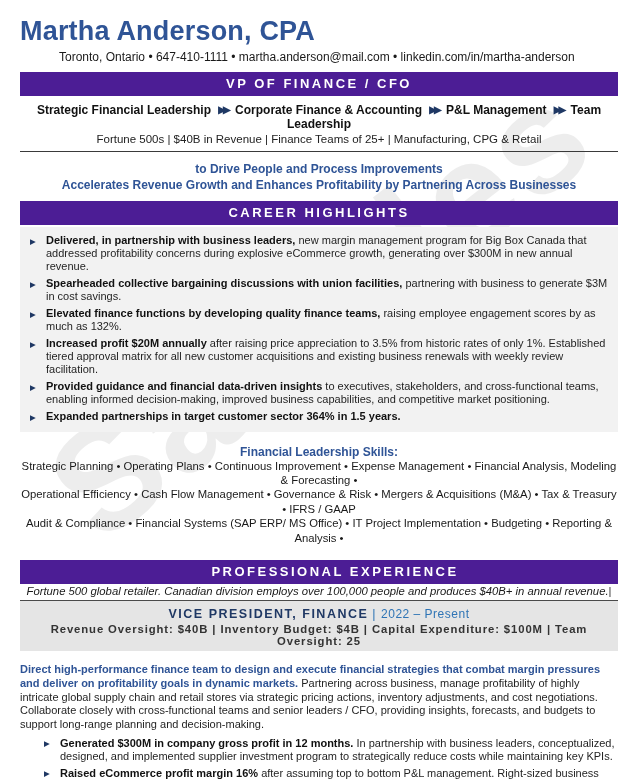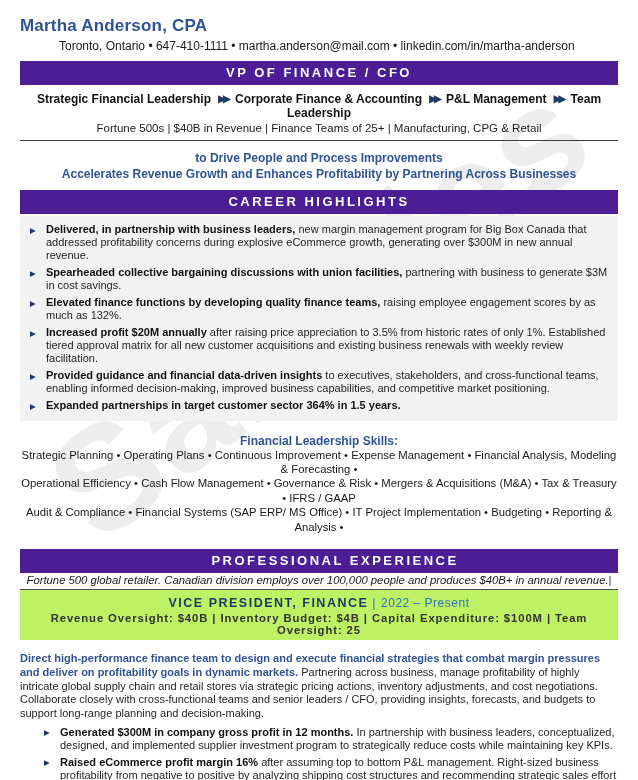--- a/index.html
+++ b/index.html
@@ -18,21 +18,21 @@
   .watermark {
     position:absolute; left:-40px; top:225px; width:720px;
     text-align:center;
     font-size:148px; font-weight:bold; letter-spacing:4px;
     color:rgba(130,130,130,0.14);
     transform:rotate(-38deg);
     z-index:0; white-space:nowrap; pointer-events:none;
   }
 
   
-  .name { font-size:17px; font-weight:bold; color:#2F5496; letter-spacing:0.2px; }
+  .name { font-size:27px; font-weight:bold; color:#2F5496; letter-spacing:0.2px; }
   .contact { font-size:12px; color:#1a1a1a; margin-top:3px;margin-left:39px; }
 
   .banner {
     background:#4c1d95; color:#ffffff; text-align:center;
     font-size:13px; font-weight:bold; letter-spacing:2.5px;
     padding:4px 0 5px 0;
   }
   .banner-title { margin-top:8px; }
 
   .competency-line { margin-top:7px; text-align:center; font-size:12px; font-weight:bold; color:#111; }
@@ -52,21 +52,21 @@
 
   .skills-block { margin-top:13px; text-align:center; }
   .skills-title { font-size:12px; font-weight:bold; color:#2F5496; }
   .skills-line { font-size:11.3px; color:#1a1a1a; line-height:1.28; }
 
   .company-line { margin-top:11px; text-align:center; font-size:12px; color:#1a1a1a; }
   .company-name { font-weight:bold; font-variant:small-caps; letter-spacing:0.3px; }
   .company-blurb { margin-top:1px; text-align:center; font-size:11.3px; font-style:italic; color:#1a1a1a; }
   .caret { font-style:normal; font-weight:normal; color:#333; }
 
-  .role-band { background:#bef264; border-top:1px solid #4a4a4a; margin-top:3px; padding:3px 0 4px 0; text-align:center; }
+  .role-band { background:#e5e5e5; border-top:1px solid #4a4a4a; margin-top:3px; padding:3px 0 4px 0; text-align:center; }
   .role-title { font-size:12.5px; font-weight:bold; color:#1F3864; letter-spacing:1.5px; }
   .role-pipe { color:#2E74B5; font-weight:normal; margin:0 4px; }
   .role-dates { font-size:12px; font-weight:normal; color:#2E74B5; letter-spacing:0.5px; }
   .role-scope { font-size:11.3px; color:#333; font-weight:bold; letter-spacing:0.9px; margin-top:1px; }
 
   .role-summary { margin-top:12px; font-size:11px; line-height:1.25; color:#1f1f1f; }
   .summary-lead { color:#2F5496; font-weight:bold; }
 
   .role-bullets { margin-top:5px; padding-left:24px; }
 </style>

